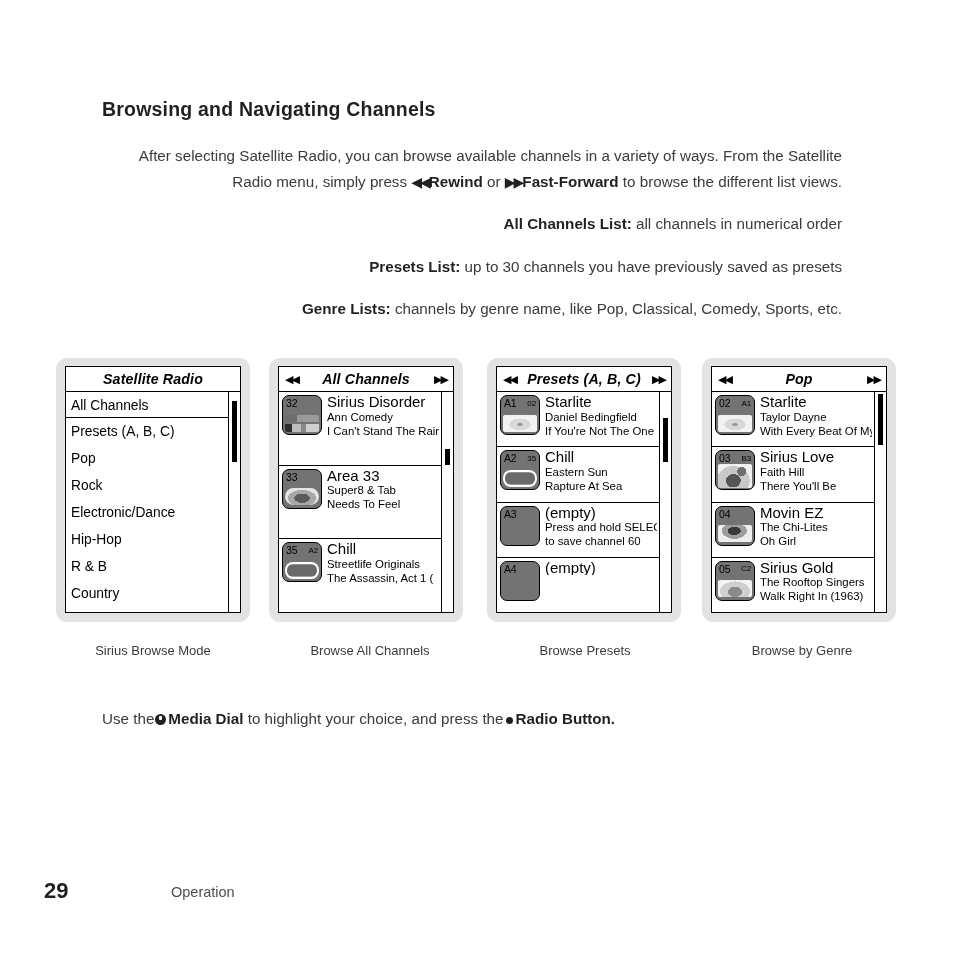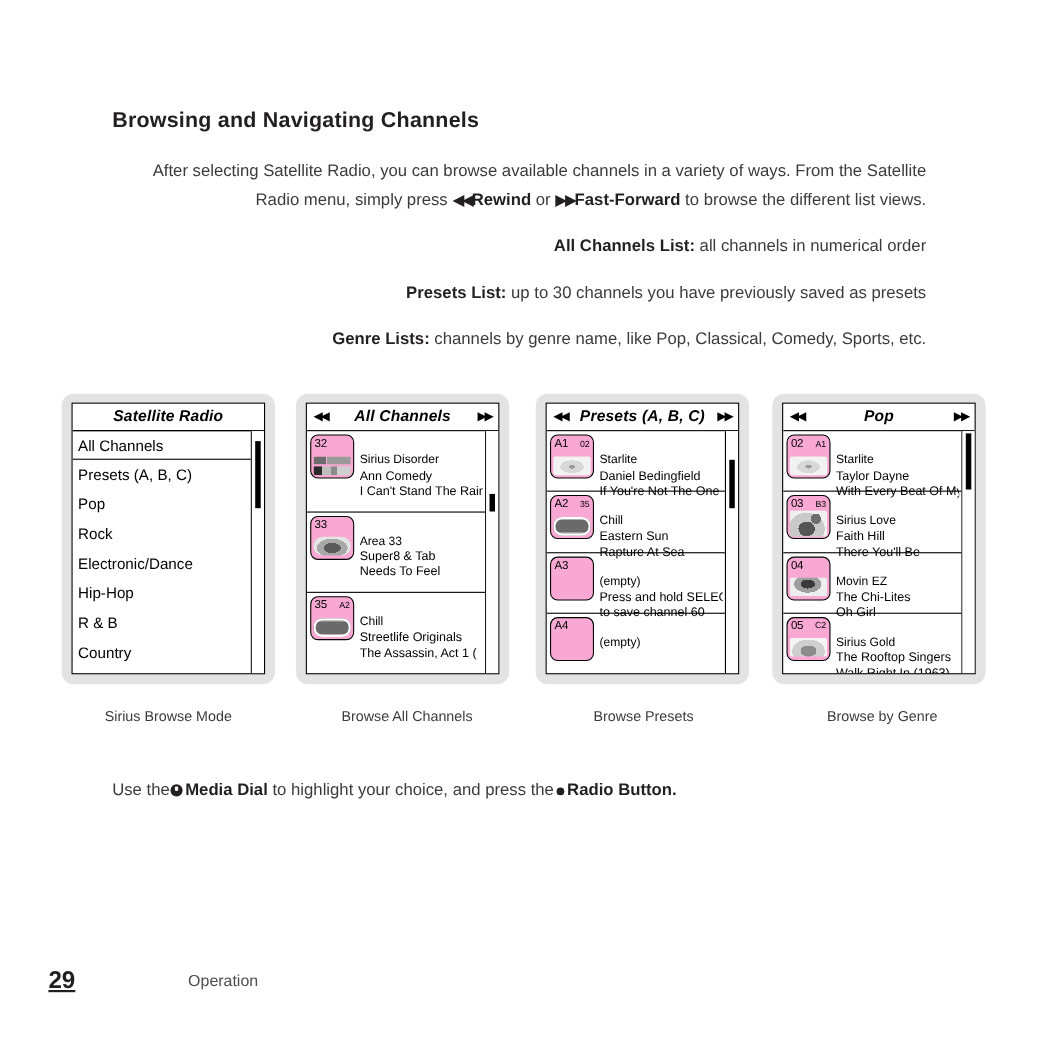--- a/index.html
+++ b/index.html
@@ -169,21 +169,21 @@
   .ch-row:last-child { border-bottom: none; }
 
   .art {
     flex: 0 0 auto;
     width: 40px;
     height: 40px;
     border: 1.5px solid #000;
     border-radius: 7px;
     box-sizing: border-box;
     position: relative;
-    background: #f9a8d4;
+    background: #737373;
     margin-right: 5px;
     overflow: hidden;
   }
   .art .num {
     position: absolute;
     left: 3px; top: 1px;
     font-size: 10.5px;
     line-height: 12px;
     color: #000;
     letter-spacing: -0.2px;
@@ -239,25 +239,24 @@
                 linear-gradient(180deg, #dcdcdc 0 30%, transparent 30%);
   }
 
   .ch-text {
     flex: 1 1 auto;
     min-width: 0;
     overflow: hidden;
     padding-top: 0px;
   }
   .ch-text .l1 {
-    font-size: 11px;
+    font-size: 15px;
     line-height: 14.6px;
     color: #000;
     white-space: nowrap;
-    margin-top: 16px;
   }
   .ch-text .l2, .ch-text .l3 {
     font-size: 11.4px;
     line-height: 14px;
     color: #000;
     white-space: nowrap;
   }
 
   
   .scrollbar {
@@ -331,21 +330,20 @@
   }
 
   
   .pagenum {
     position: absolute;
     left: 44px;
     top: 878px;
     font-size: 22px;
     font-weight: bold;
     color: #231f20;
-    text-decoration: underline;
   }
   .footer-label {
     position: absolute;
     left: 171px;
     top: 884px;
     font-size: 14.5px;
     color: #4d4d4d;
   }
 </style>
 </head>

